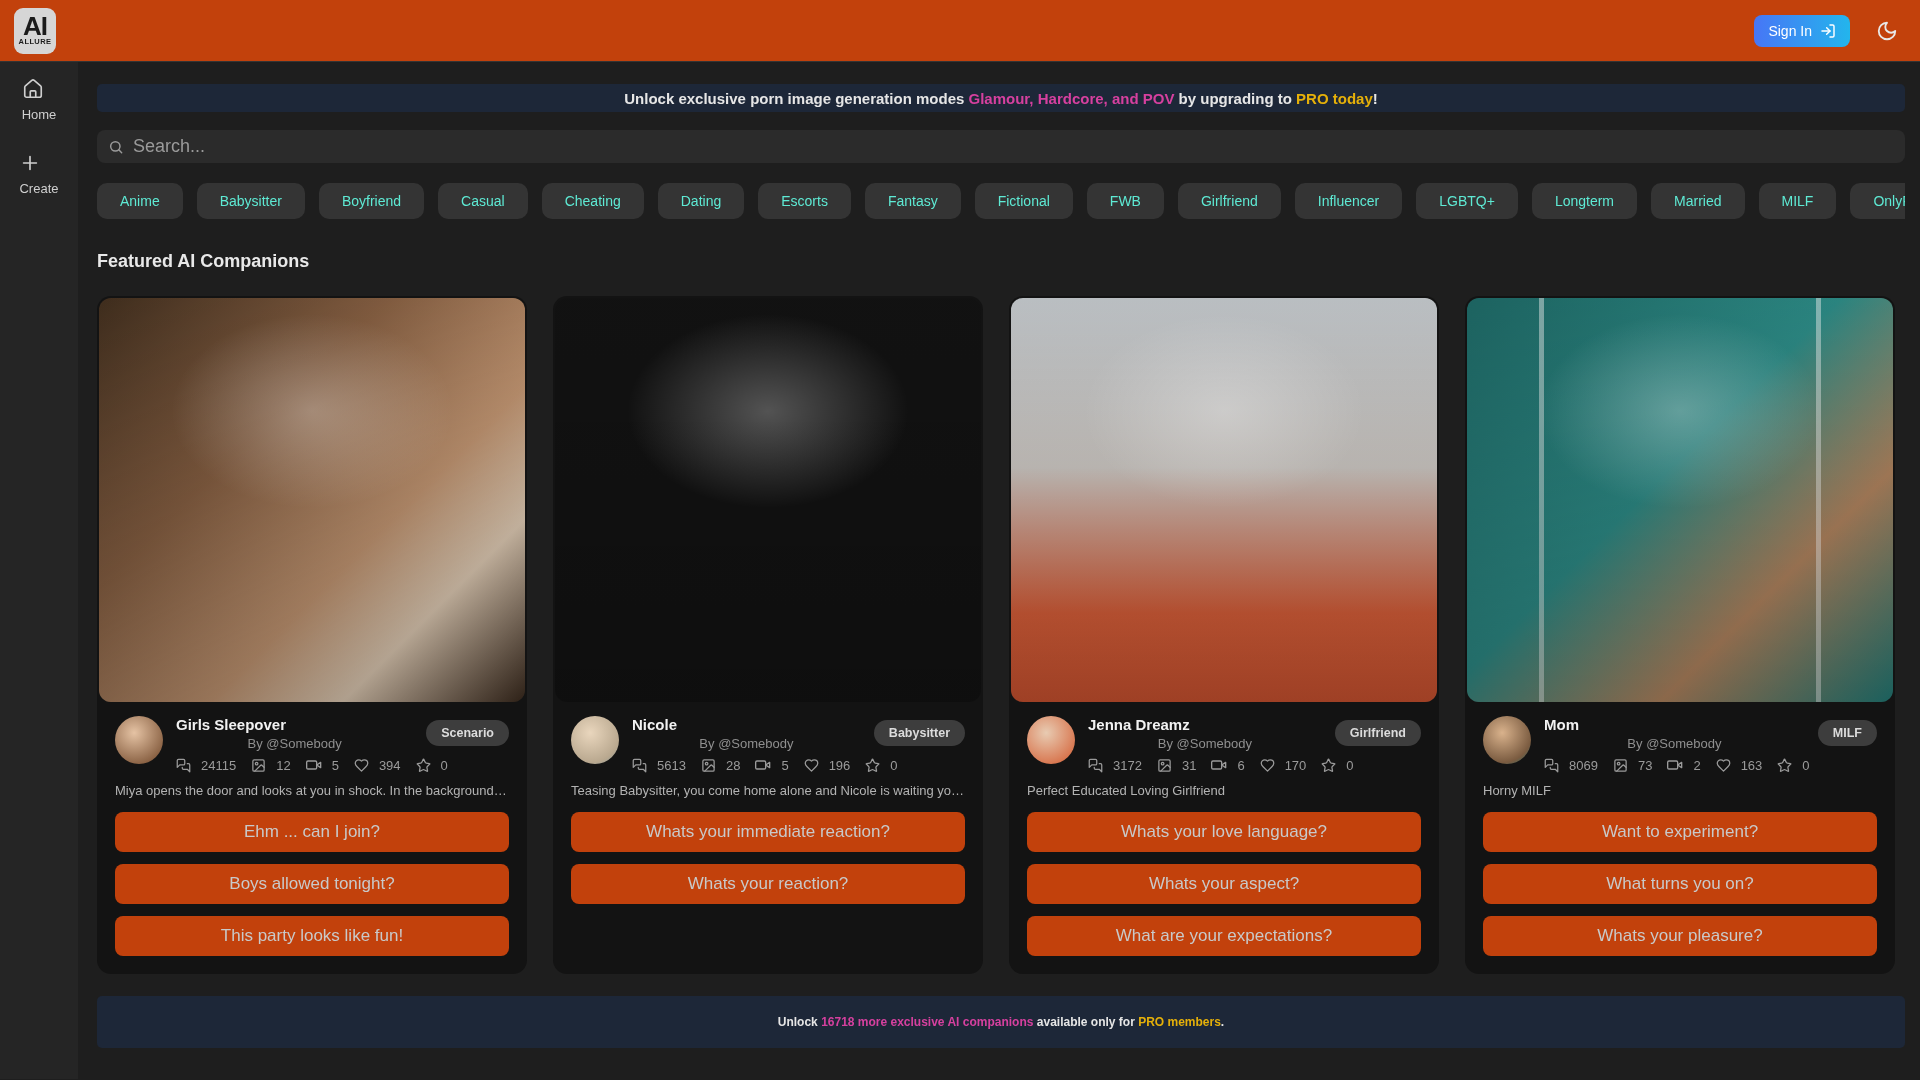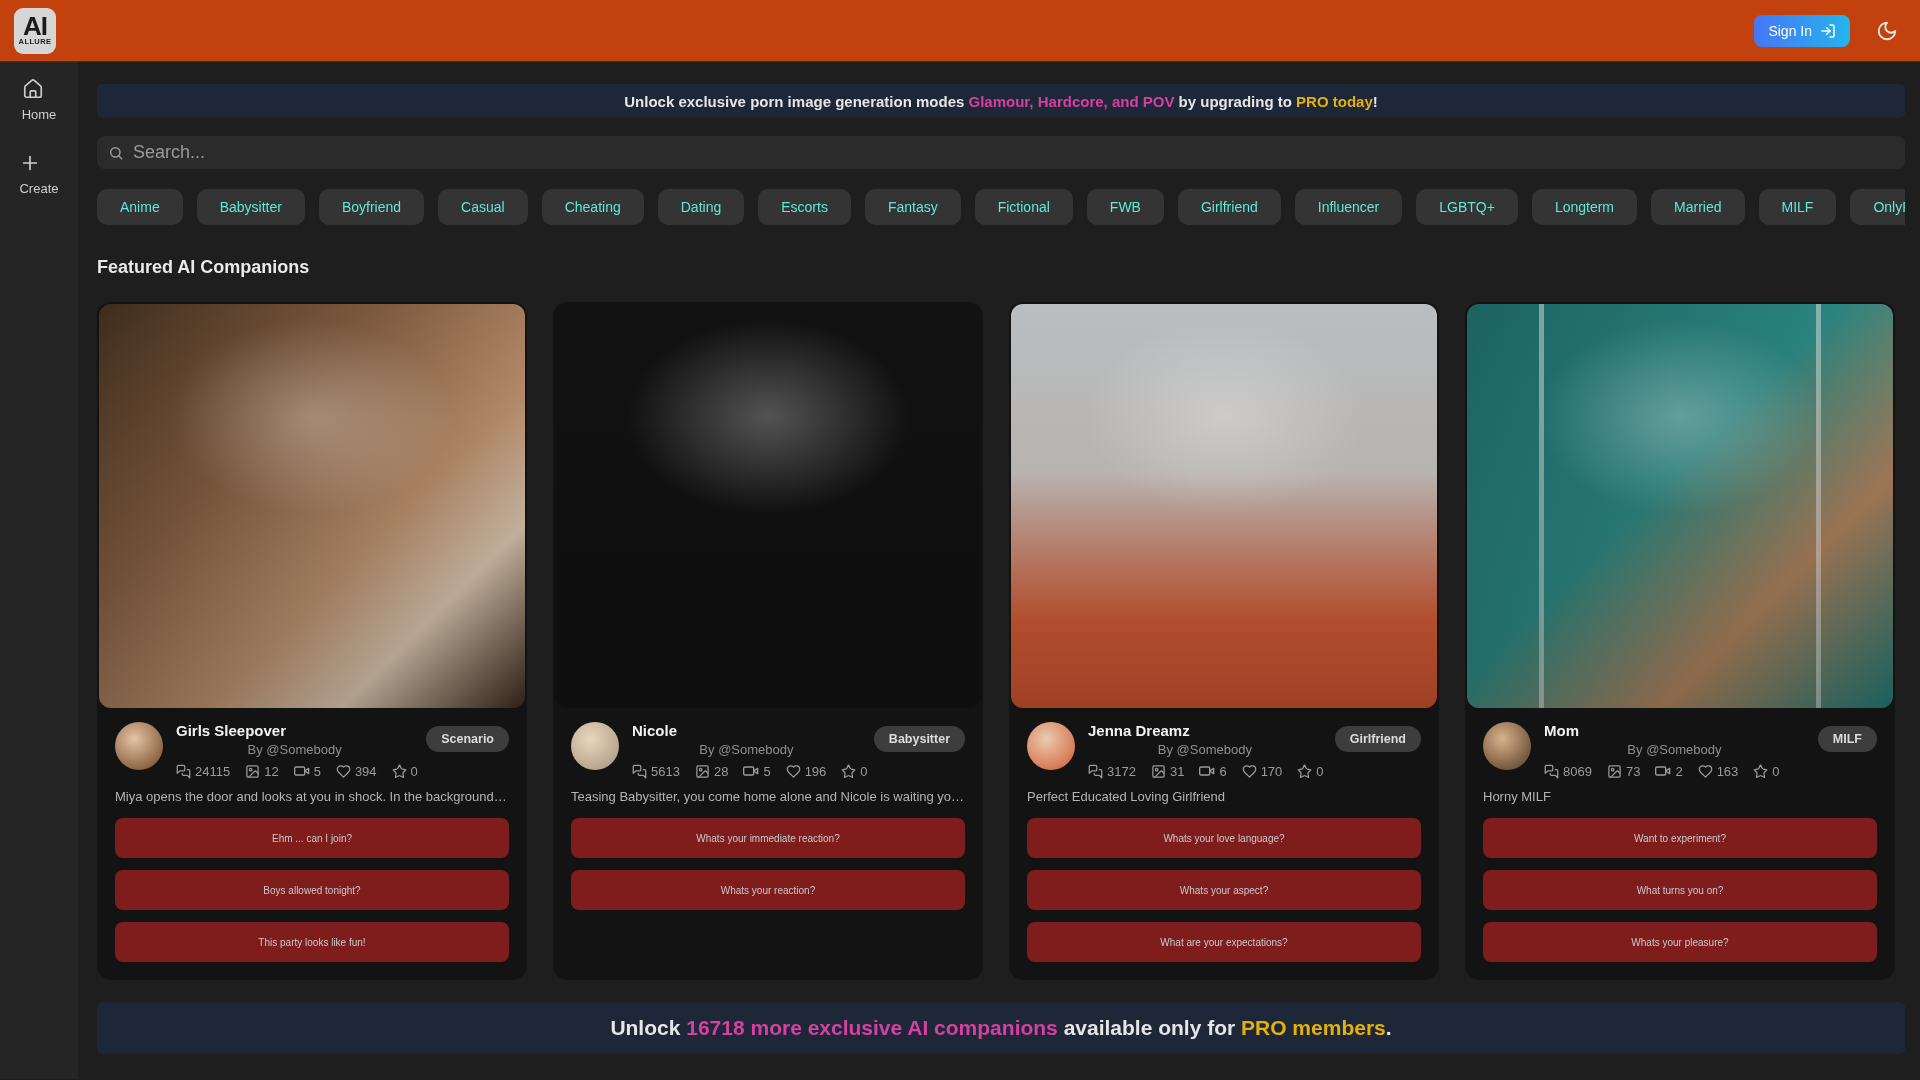--- a/index.html
+++ b/index.html
@@ -33,22 +33,22 @@
   .sidebar{width:78px;background:#252525;padding-top:16px;
     display:flex;flex-direction:column;align-items:center;gap:30px;flex-shrink:0;}
   .side-item{display:flex;flex-direction:column;gap:7px;
     color:#cfcfcf;font-size:13px;cursor:pointer;background:none;border:none;
     font-family:"Liberation Sans",sans-serif;}
   .main{flex:1;padding:22px 15px 0 19px;display:flex;flex-direction:column;min-width:0;}
 
   
   .promo{background:var(--promo-bg);border-radius:5px;display:flex;align-items:center;
     justify-content:center;text-align:center;flex-shrink:0;}
-  .promo-top{height:34px;font-size:15px;font-weight:600;}
-  .promo-bottom{height:52px;font-size:21px;font-weight:700;margin-top:22px;}
+  .promo-top{height:28px;font-size:15px;font-weight:600;}
+  .promo-bottom{height:52px;font-size:12px;font-weight:700;margin-top:22px;}
   .pink{color:var(--accent-pink);}
   .yellow{color:var(--accent-yellow);}
 
   
   .search{margin-top:18px;height:33px;background:#2b2b2b;border-radius:8px;
     display:flex;align-items:center;padding:0 11px;gap:9px;flex-shrink:0;}
   .search input{flex:1;background:none;border:none;outline:none;color:#e4e4e4;
     font-size:18px;font-family:"Liberation Sans",sans-serif;}
   .search input::placeholder{color:#9a9a9a;}
   .search-ic{color:#9a9a9a;}
@@ -77,29 +77,29 @@
   .info-row{display:flex;align-items:flex-start;gap:13px;}
   .avatar{width:48px;height:48px;border-radius:50%;flex-shrink:0;}
   .a0{background:radial-gradient(circle at 40% 35%,#e5c3a4,#8a6244 75%,#43301f);}
   .a1{background:radial-gradient(circle at 40% 35%,#e9d6bd,#b9a88f 70%,#7f989b);}
   .a2{background:radial-gradient(circle at 40% 35%,#e8cbb2,#d8764f 75%,#a8441f);}
   .a3{background:radial-gradient(circle at 40% 35%,#d9b28c,#7a5b40 70%,#1f6b68);}
   .meta{flex:1;min-width:0;}
   .cname{font-size:15px;font-weight:700;color:#f2f2f2;cursor:pointer;}
   .cauthor{font-size:13px;color:#8f8f8f;margin-top:3px;text-align:center;}
   .stats{display:flex;align-items:center;gap:15px;margin-top:6px;color:#9b9b9b;font-size:13px;}
-  .stat{display:flex;align-items:center;gap:4px;justify-content:center;}
+  .stat{display:flex;align-items:center;gap:10px;justify-content:center;}
   .badge{background:#3d3d3d;color:#dcdcdc;font-size:12.5px;font-weight:600;
     padding:6px 15px;border-radius:999px;flex-shrink:0;margin-top:4px;cursor:pointer;border:none;
     font-family:"Liberation Sans",sans-serif;}
   .desc{margin-top:10px;font-size:13px;color:#b3b3b3;white-space:nowrap;overflow:hidden;
     text-overflow:ellipsis;}
   .prompts{margin-top:14px;display:flex;flex-direction:column;gap:12px;}
-  .prompt{height:40px;background:#7f1d1d;border:none;border-radius:8px;color:#c9c9c9;
-    font-size:10px;cursor:pointer;font-family:"Liberation Sans",sans-serif;}
+  .prompt{height:40px;background:#c2410c;border:none;border-radius:8px;color:#c9c9c9;
+    font-size:17px;cursor:pointer;font-family:"Liberation Sans",sans-serif;}
 </style>
 </head>
 <body>
 
 <header class="navbar">
   <div class="logo">
     <span class="l1">AI</span>
     <span class="l2">ALLURE</span>
   </div>
   <div class="nav-right">

